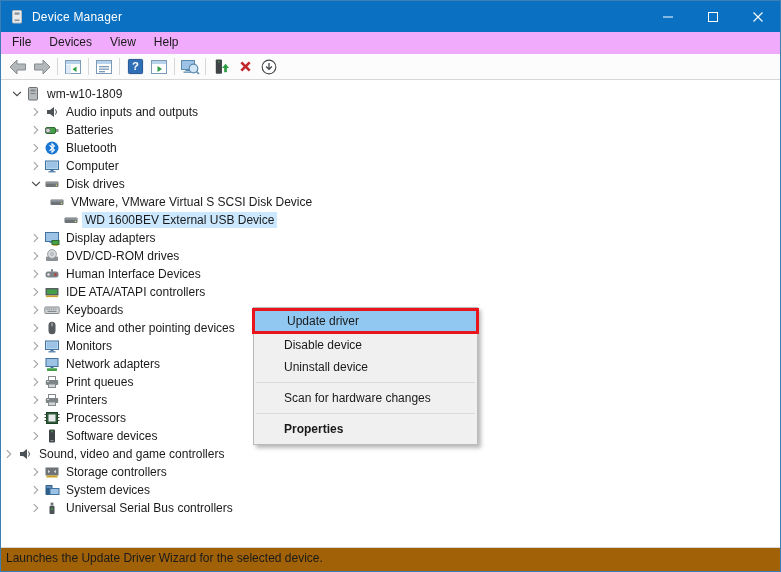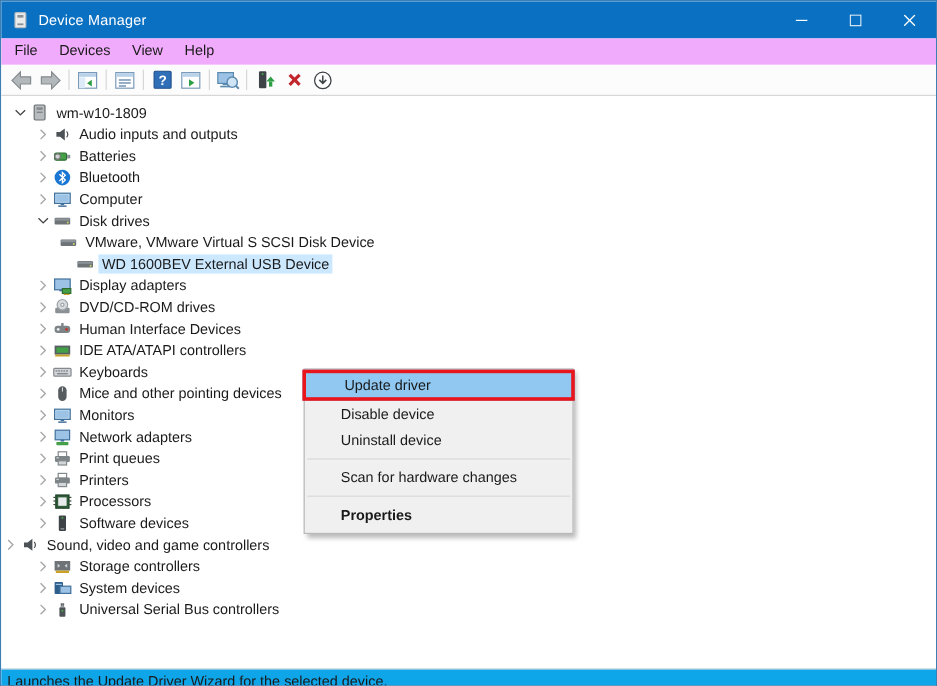--- a/index.html
+++ b/index.html
@@ -52,21 +52,21 @@
   .menu-item.bold{ font-weight:bold; }
   .menu-item.highlighted{
     background:var(--menuHighlight,#90c8f2);
     border:3px solid var(--annotationRed,#e8151d);
     height:26px; line-height:20px; margin:0 -2px; padding-left:32px; position:relative;
   }
   .menu-separator{ height:1px; background:#dadada; margin:4px 2px; }
 
   
   .statusbar{
-    height:14px; flex:0 0 auto; background:#0ea5e9; border-top:1px solid #d7d7d7;
+    height:24px; flex:0 0 auto; background:#a16207; border-top:1px solid #d7d7d7;
     font-size:12px; color:#1a1a1a; line-height:21px; padding-left:5px; white-space:nowrap;
   }
 </style>
 </head>
 <body>
 
 <div class="window">
 
   <div class="titlebar">
     <span class="app-icon">

